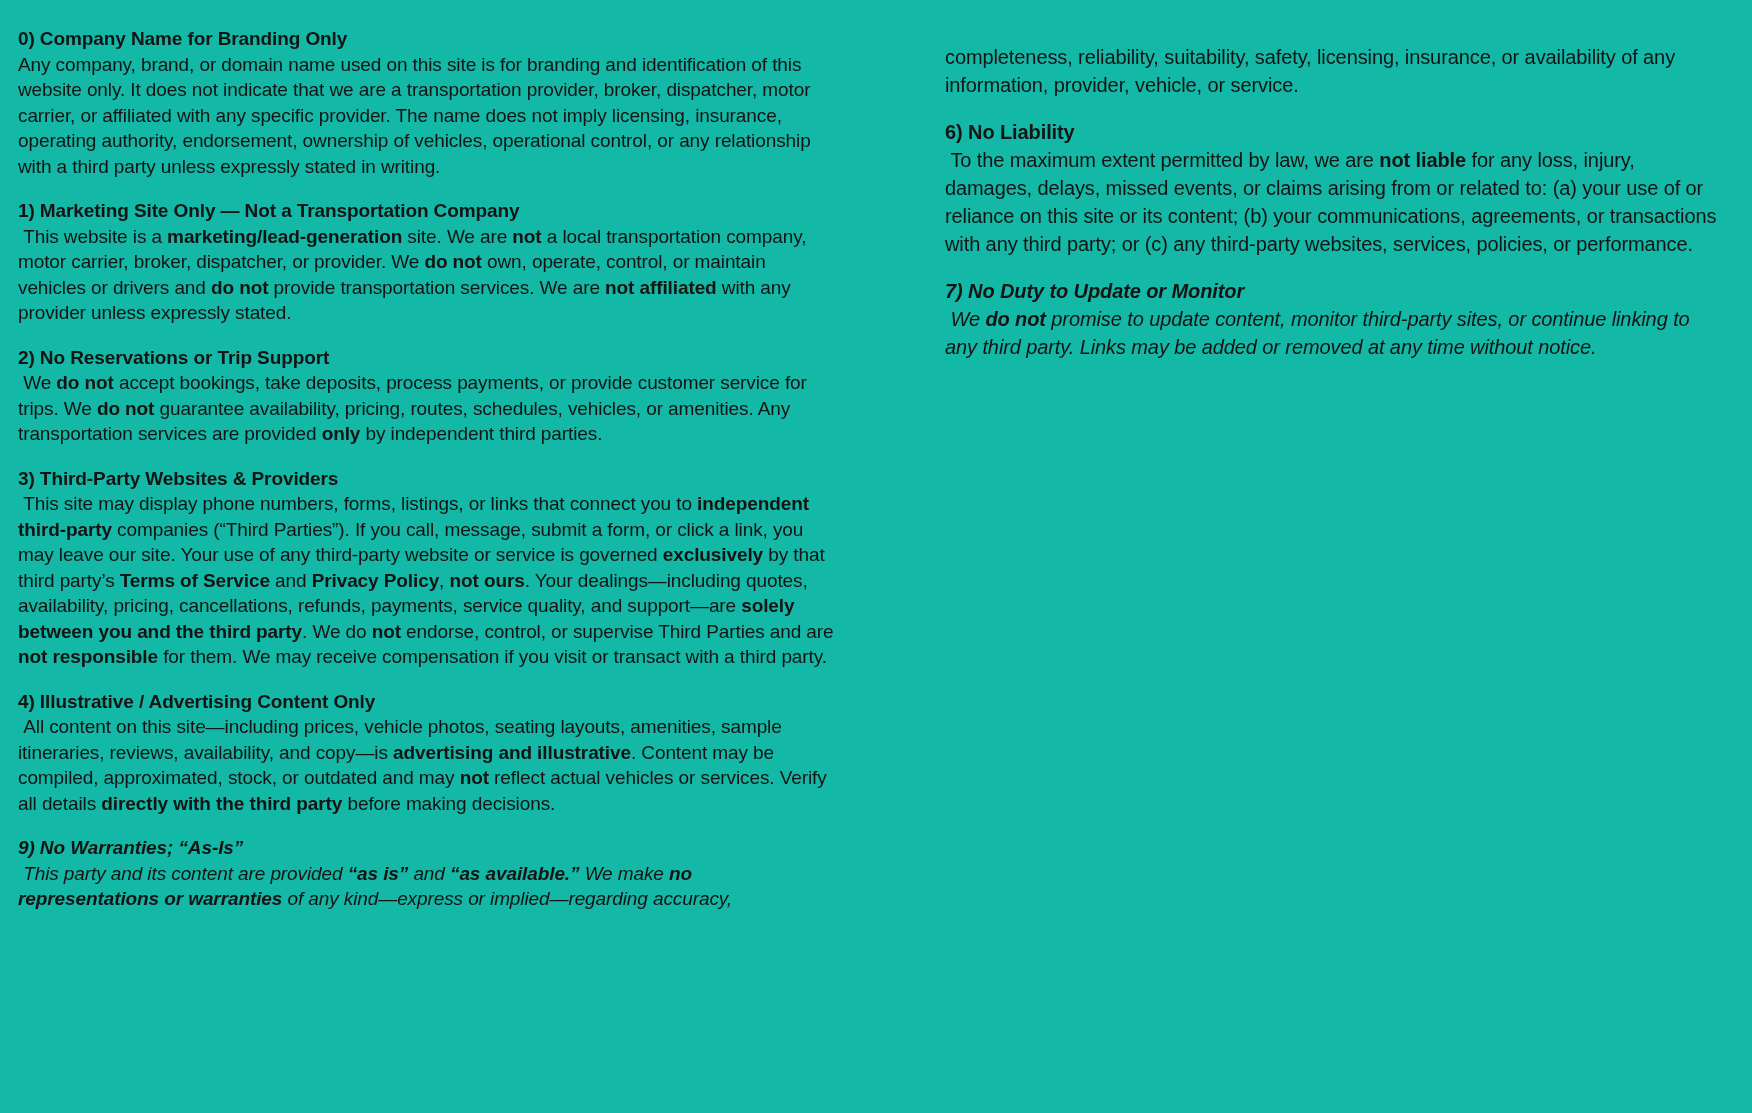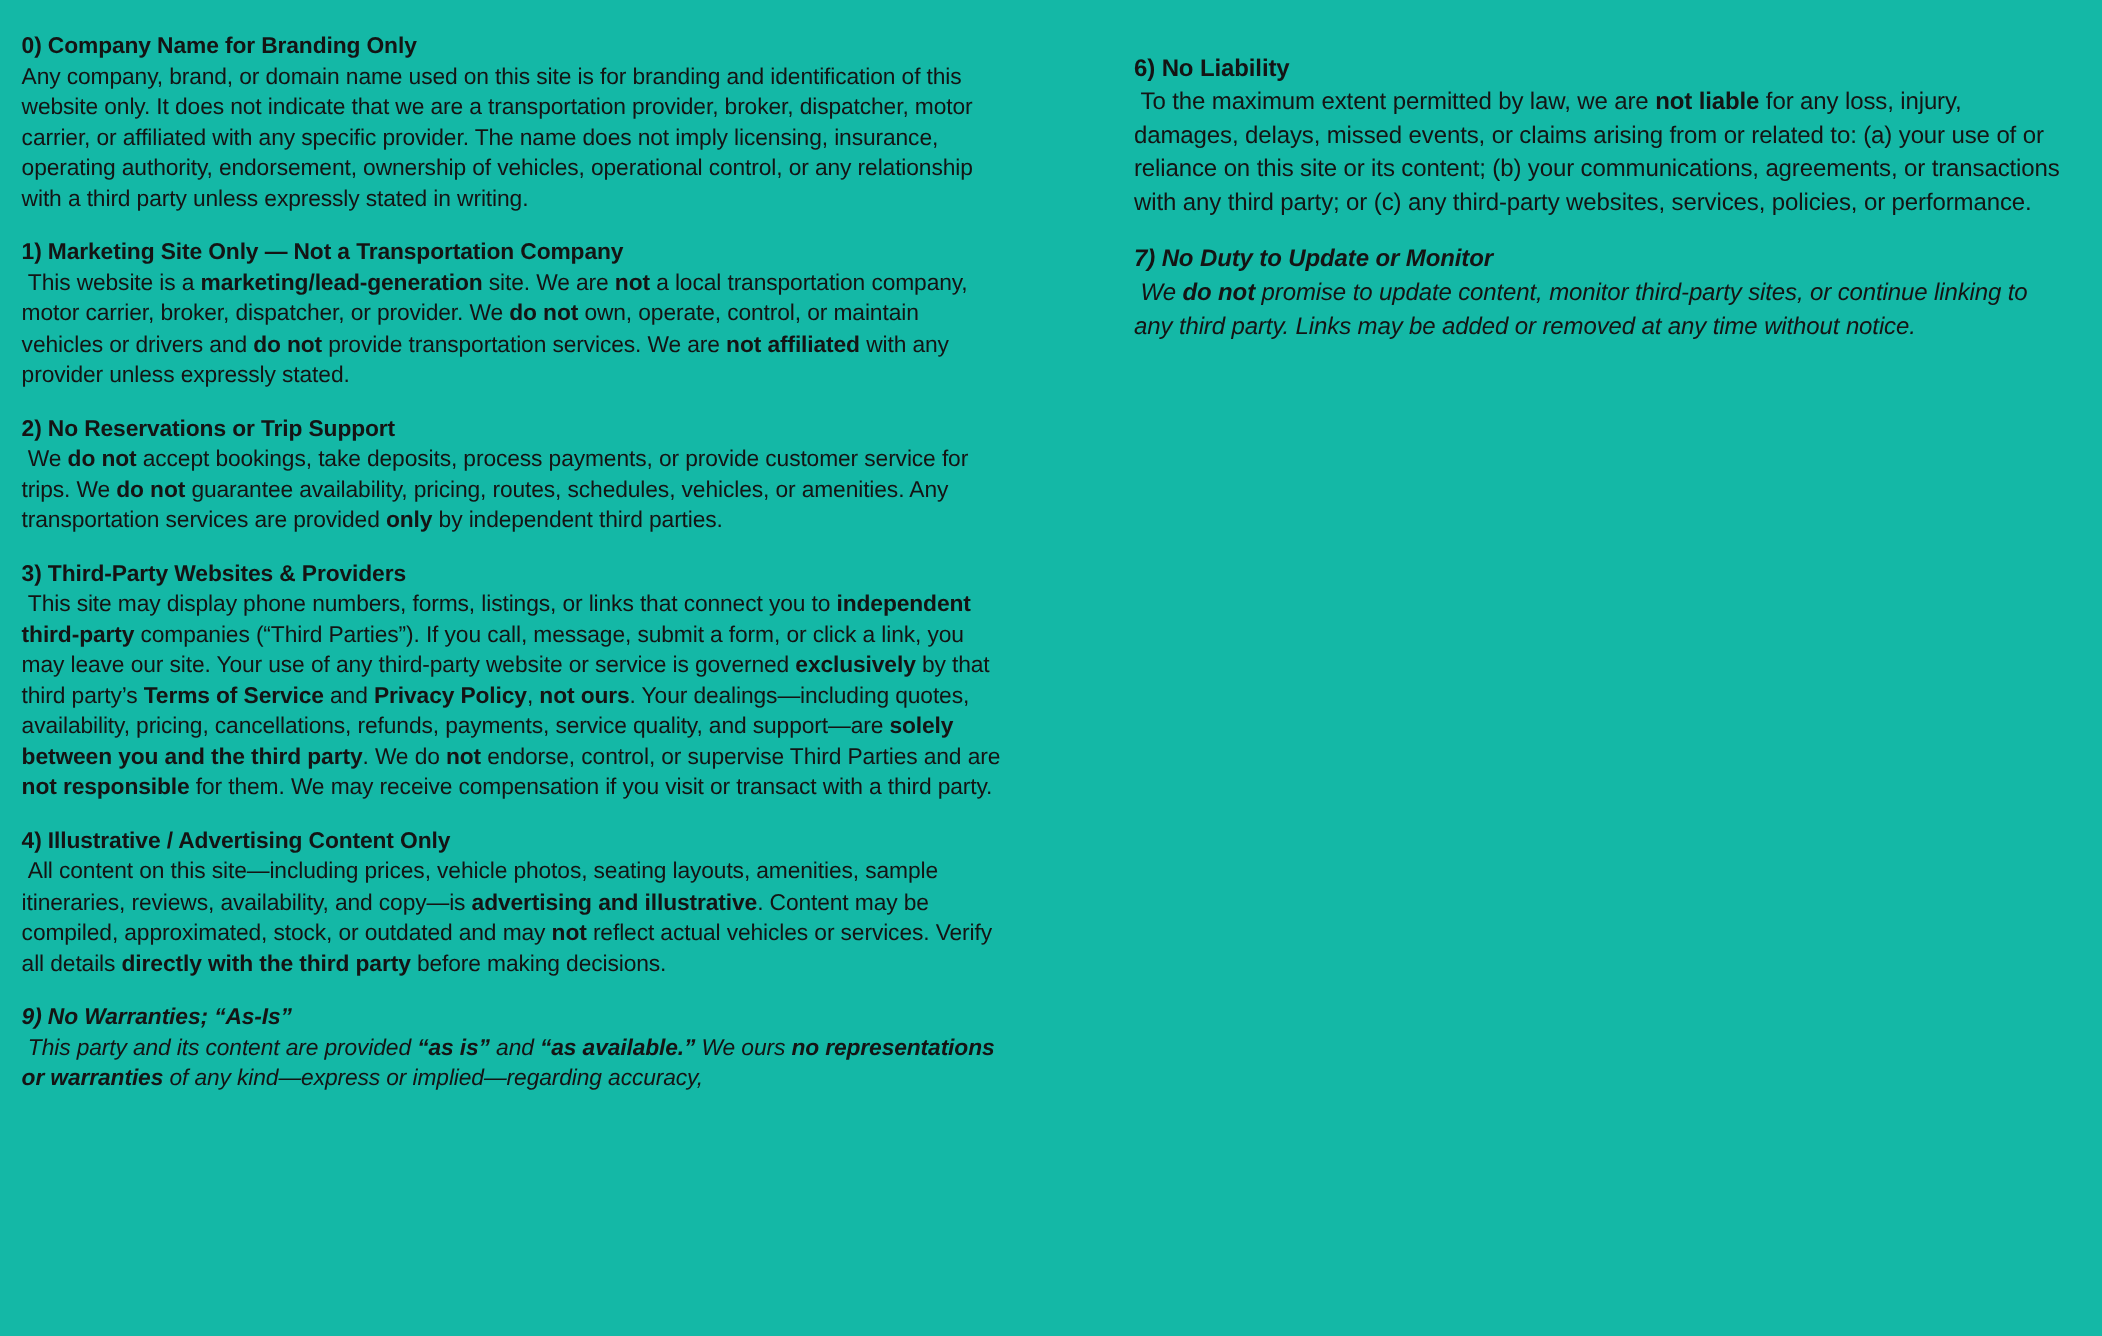--- a/index.html
+++ b/index.html
@@ -44,19 +44,20 @@
 </head>
 <body style="background: rgb(255, 255, 255);">
 
 <main class="page">
   <section class="col col-left">
       <p><strong>0) Company Name for Branding Only</strong><br><span>Any company, brand, or domain name used on this site is for branding and identification of this website only. It does not indicate that we are a transportation provider, broker, dispatcher, motor carrier, or affiliated with any specific provider. The name does not imply licensing, insurance, operating authority, endorsement, ownership of vehicles, operational control, or any relationship with a third party unless expressly stated in writing.</span></p>
       <p><strong>1) Marketing Site Only — Not a Transportation Company</strong><br><span> This website is a </span><strong>marketing/lead-generation</strong><span> site. We are </span><strong>not</strong><span> a local transportation company, motor carrier, broker, dispatcher, or provider. We </span><strong>do not</strong><span> own, operate, control, or maintain vehicles or drivers and </span><strong>do not</strong><span> provide transportation services. We are </span><strong>not affiliated</strong><span> with any provider unless expressly stated.</span></p>
       <p><strong>2) No Reservations or Trip Support</strong><br><span> We </span><strong>do not</strong><span> accept bookings, take deposits, process payments, or provide customer service for trips. We </span><strong>do not</strong><span> guarantee availability, pricing, routes, schedules, vehicles, or amenities. Any transportation services are provided </span><strong>only</strong><span> by independent third parties.</span></p>
       <p><strong>3) Third-Party Websites &amp; Providers</strong><br><span> This site may display phone numbers, forms, listings, or links that connect you to </span><strong>independent third-party</strong><span> companies (“Third Parties”). If you call, message, submit a form, or click a link, you may leave our site. Your use of any third-party website or service is governed </span><strong>exclusively</strong><span> by that third party’s </span><strong>Terms of Service</strong><span> and </span><strong>Privacy Policy</strong><span>, </span><strong>not ours</strong><span>. Your dealings—including quotes, availability, pricing, cancellations, refunds, payments, service quality, and support—are </span><strong>solely between you and the third party</strong><span>. We do </span><strong>not</strong><span> endorse, control, or supervise Third Parties and are </span><strong>not responsible</strong><span> for them. We may receive compensation if you visit or transact with a third party.</span></p>
       <p><strong>4) Illustrative / Advertising Content Only</strong><br><span> All content on this site—including prices, vehicle photos, seating layouts, amenities, sample itineraries, reviews, availability, and copy—is </span><strong>advertising and illustrative</strong><span>. Content may be compiled, approximated, stock, or outdated and may </span><strong>not</strong><span> reflect actual vehicles or services. Verify all details </span><strong>directly with the third party</strong><span> before making decisions.</span></p>
-      <p><strong>9) No Warranties; “As-Is”</strong><br><span> This party and its content are provided </span><strong>“as is”</strong><span> and </span><strong>“as available.”</strong><span> We ours </span><strong>no representations or warranties</strong><span> of any kind—express or implied—regarding accuracy,</span></p>
+      <p><strong>9) No Warranties; “As-Is”</strong><br><span> This party and its content are provided </span><strong>“as is”</strong><span> and </span><strong>“as available.”</strong><span> We make </span><strong>no representations or warranties</strong><span> of any kind—express or implied—regarding accuracy,</span></p>
     </section>
   <section class="col col-right">
+      <p><span>completeness, reliability, suitability, safety, licensing, insurance, or availability of any information, provider, vehicle, or service.</span></p>
       <p><strong>6) No Liability</strong><br><span> To the maximum extent permitted by law, we are </span><strong>not liable</strong><span> for any loss, injury, damages, delays, missed events, or claims arising from or related to: (a) your use of or reliance on this site or its content; (b) your communications, agreements, or transactions with any third party; or (c) any third-party websites, services, policies, or performance.</span></p>
       <p><strong>7) No Duty to Update or Monitor</strong><br><span> We </span><strong>do not</strong><span> promise to update content, monitor third-party sites, or continue linking to any third party. Links may be added or removed at any time without notice.</span></p>
     </section>
 </main>
 
 </body></html>

